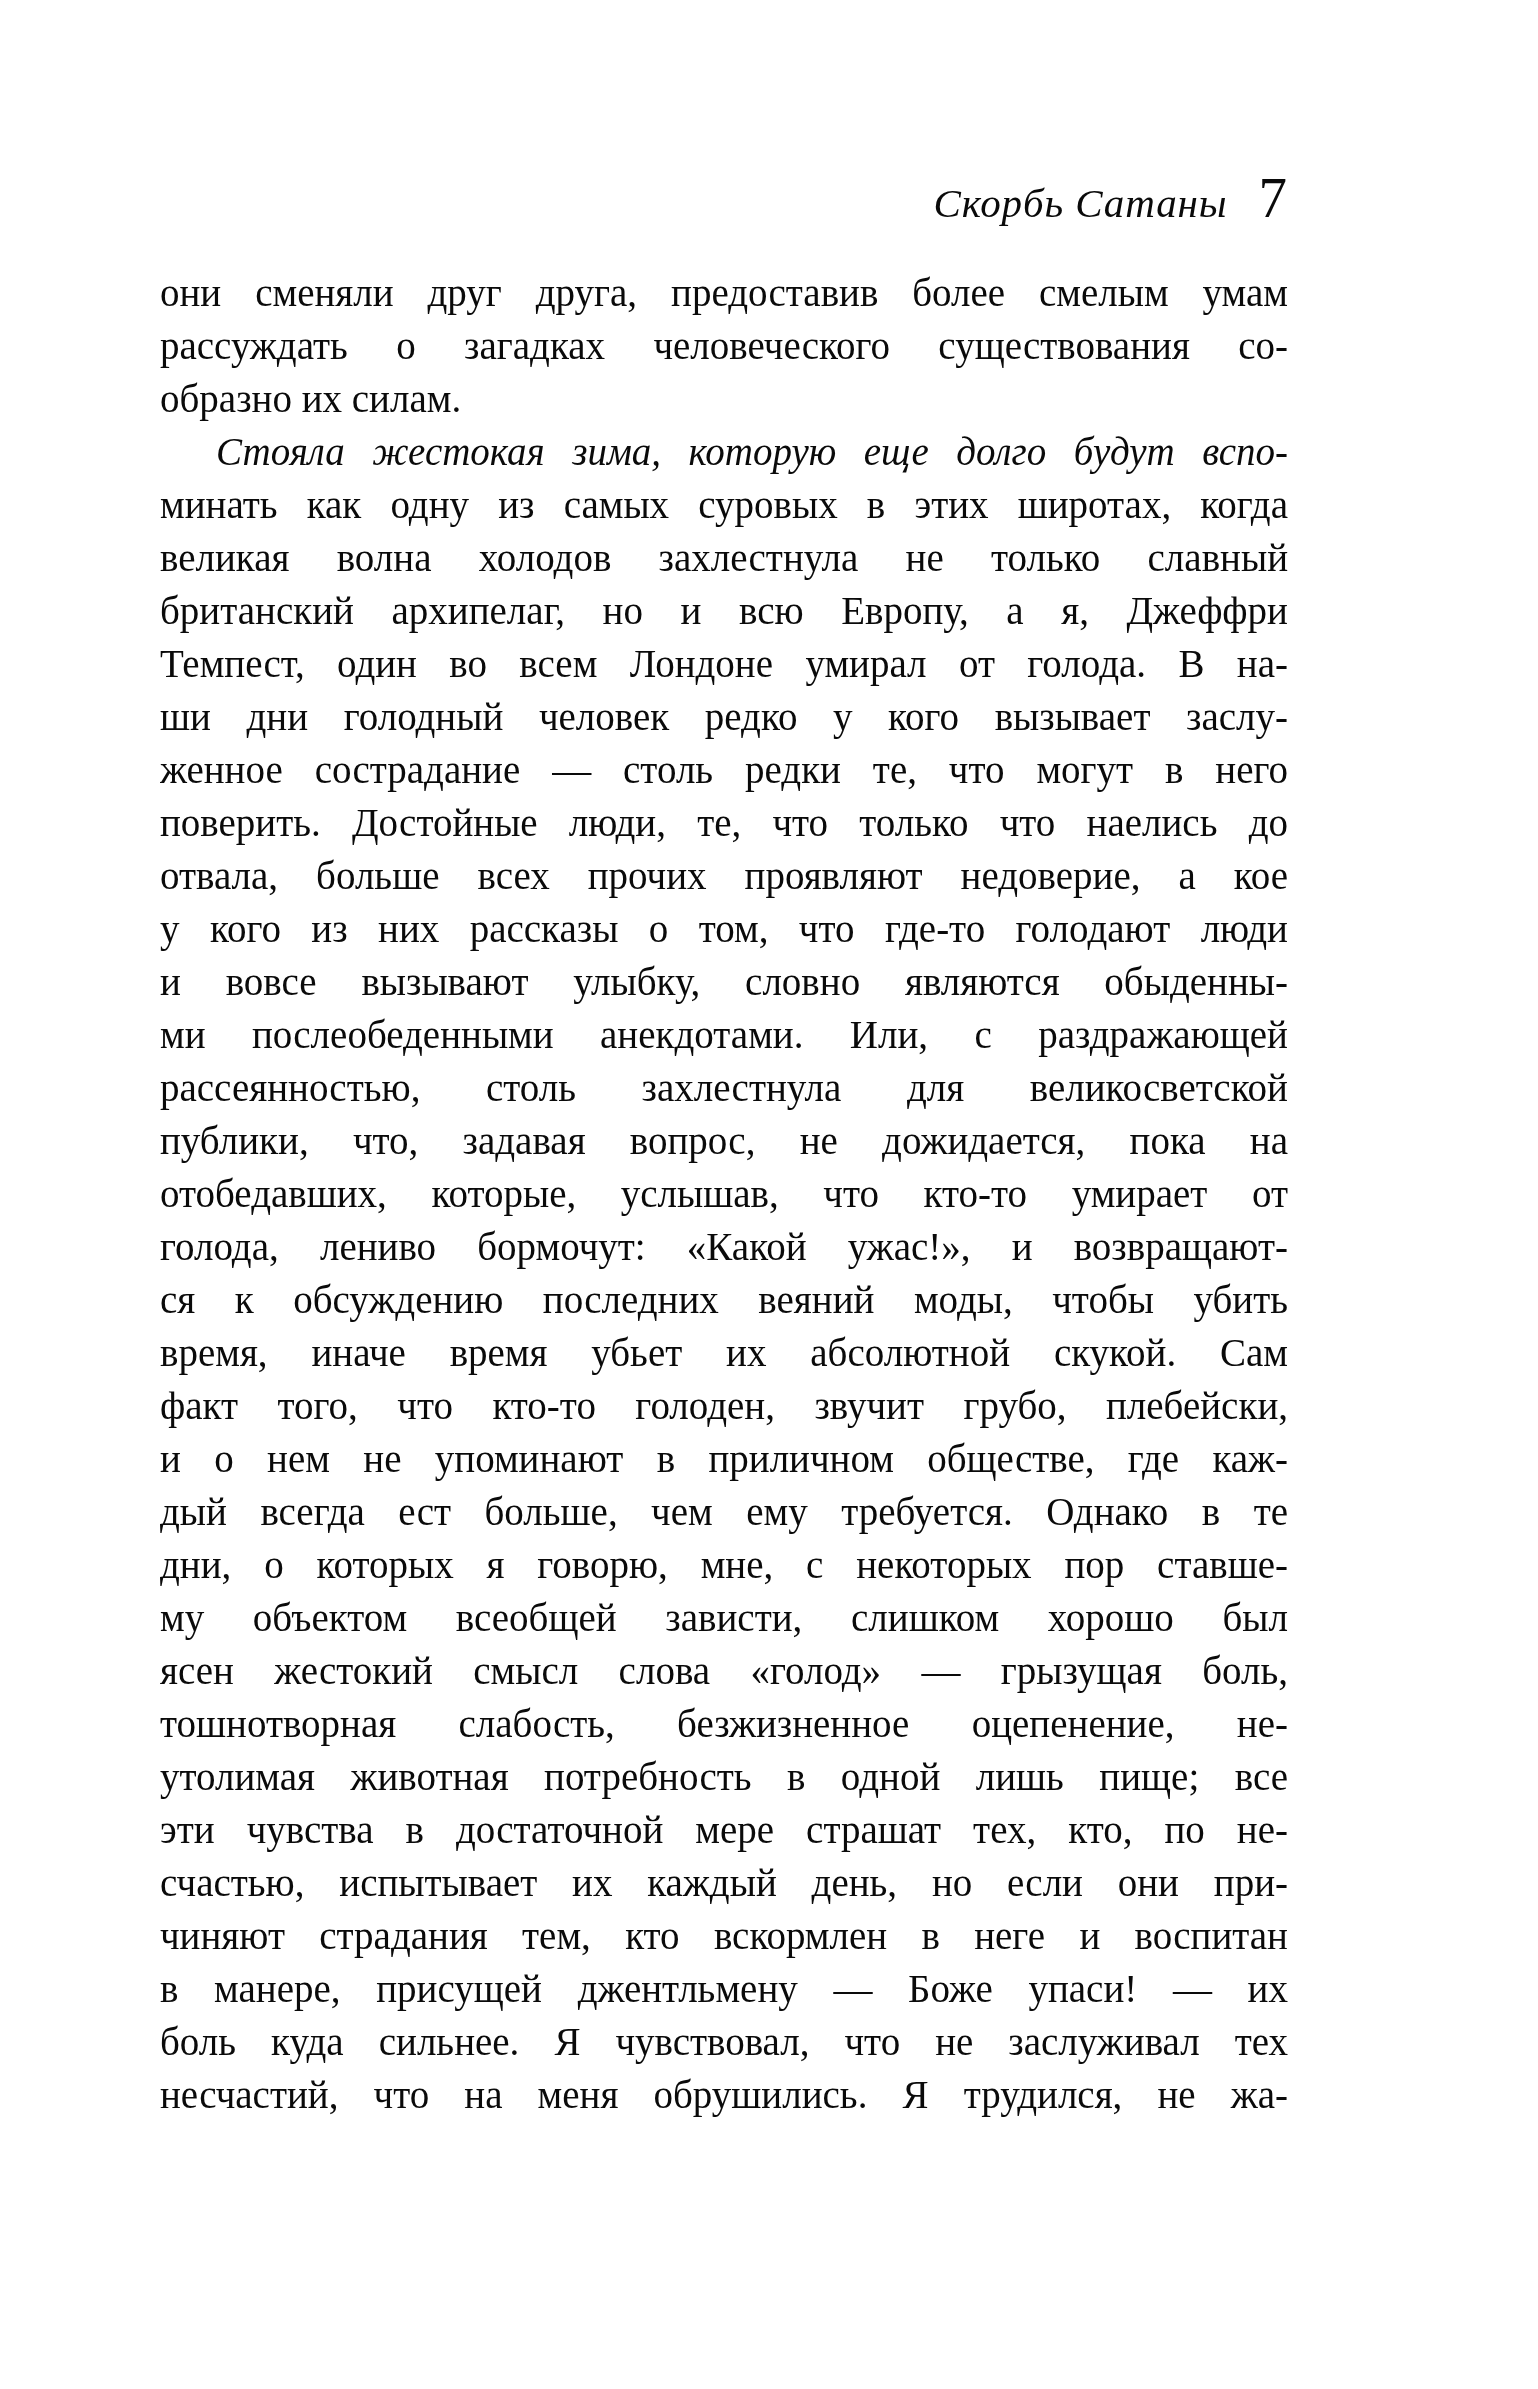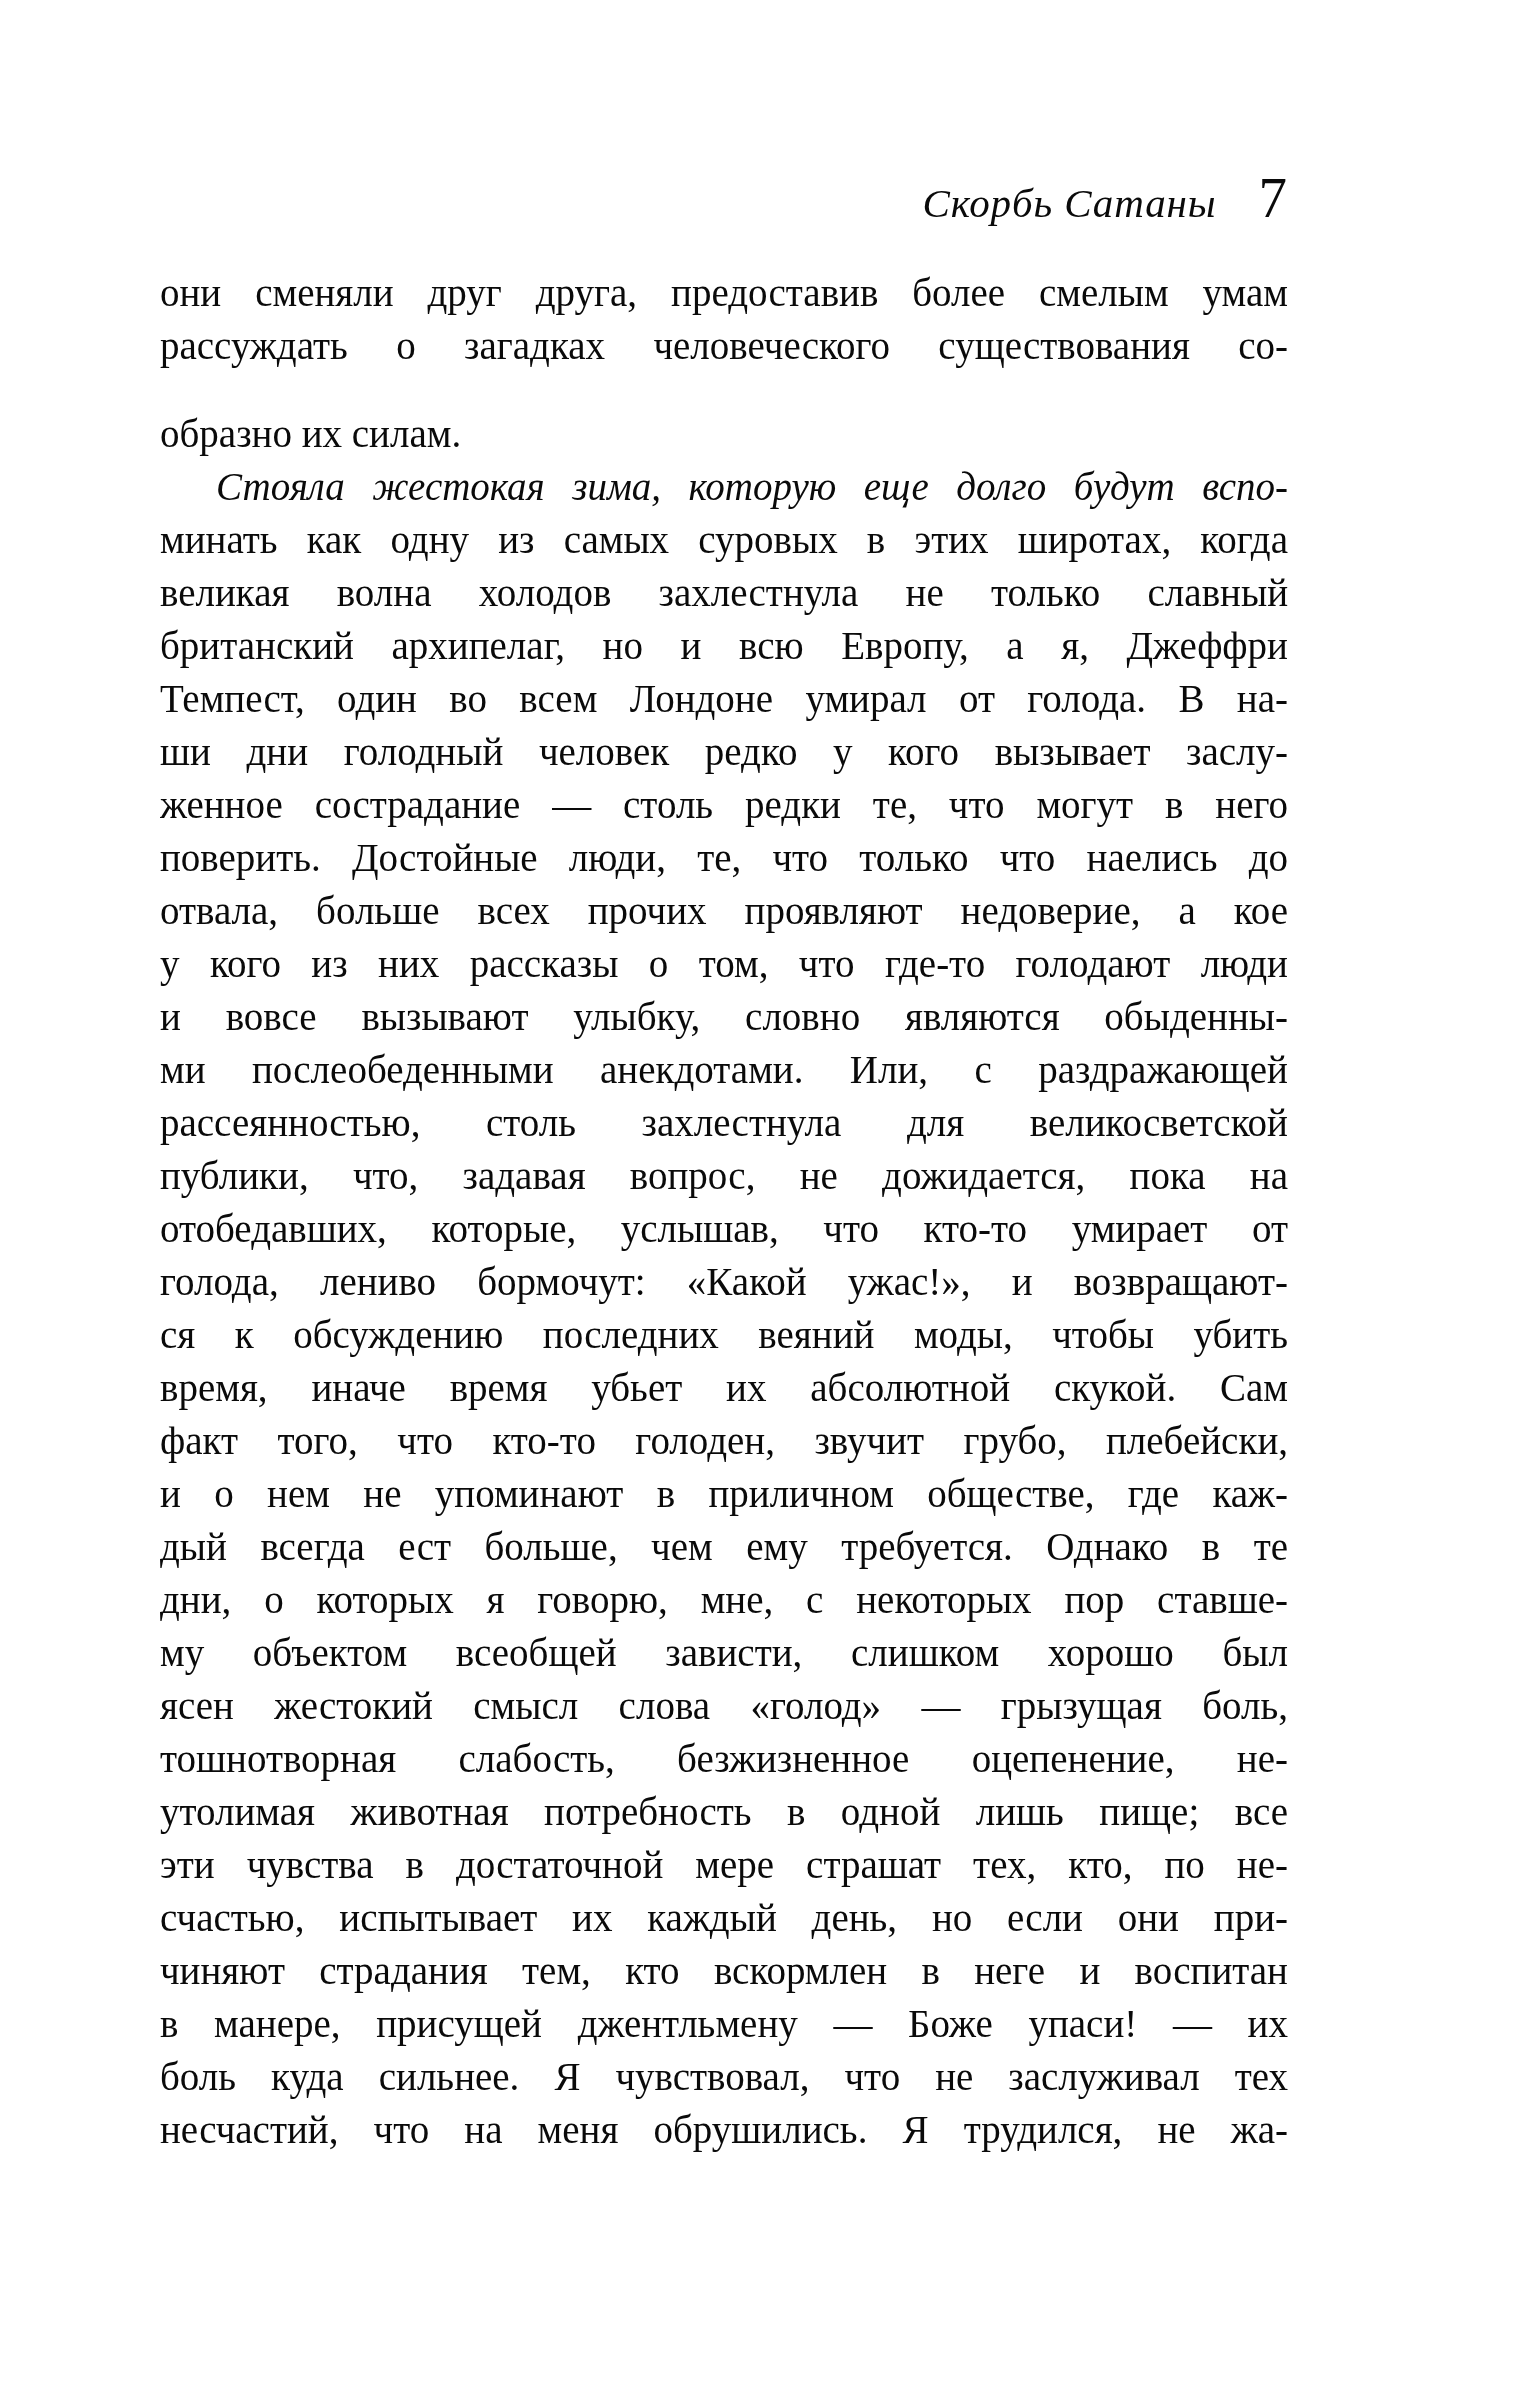--- a/index.html
+++ b/index.html
@@ -15,21 +15,21 @@
     color: #0a0a0a;
     font-family: "Liberation Serif", "DejaVu Serif", serif;
     overflow: hidden;
   }
   .running-header {
     position: absolute;
     top: 169px;
     right: 252px;
     display: flex;
     align-items: baseline;
-    gap: 42px;
+    gap: 31px;
     white-space: nowrap;
   }
   .running-title {
     font-style: italic;
     font-size: 41px;
     line-height: 1;
     letter-spacing: 0.9px;
   }
   .page-number {
     font-size: 57px;
@@ -46,21 +46,20 @@
     font-stretch: condensed;
   }
   .line {
     text-align: justify;
     text-align-last: justify;
     height: 53px;
     overflow: hidden;
   }
   .line.para-last {
     text-align-last: left;
-    margin-top: 35px;
   }
   .line.indent {
     text-indent: 56px;
     font-style: italic;
   }
 </style>
 </head>
 <body>
 
 <div class="page">

